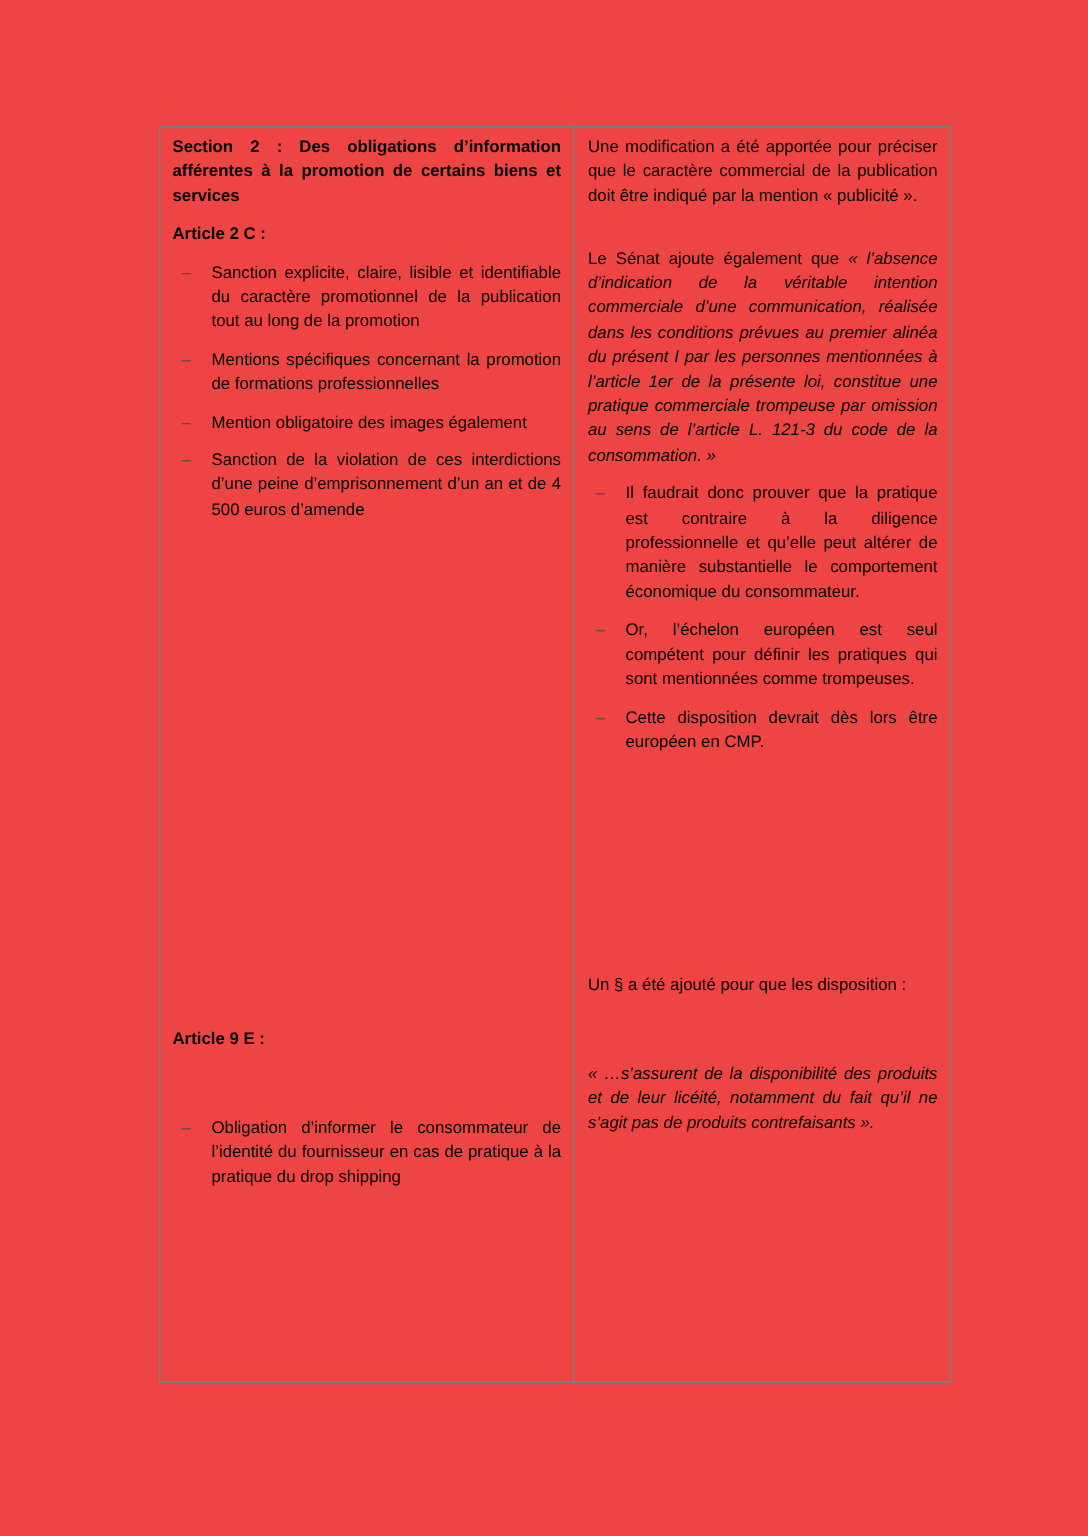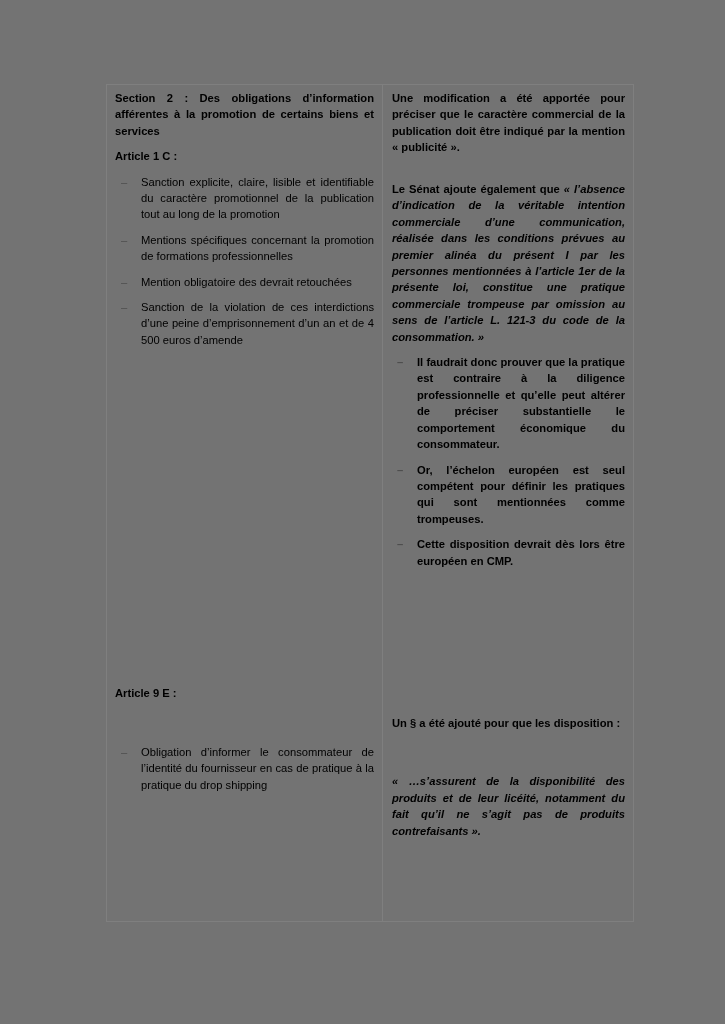--- a/index.html
+++ b/index.html
@@ -13,38 +13,38 @@
     font-family: "Liberation Sans", sans-serif;
     color: #000000;
     position: relative;
     overflow: hidden;
   }
   .page {
     position: absolute;
     left: 0; top: 0;
     width: 725px;
     height: 1024px;
-    background: #737373;
+    background: #ef4444;
   }
   .doc-table {
     position: absolute;
     left: 106px;
     top: 84px;
     width: 525px;
     height: 838px;
     border-collapse: collapse;
     table-layout: fixed;
   }
   .doc-table td {
     border: 1px solid #7f7f7f;
     vertical-align: top;
     padding: 0;
   }
   .col-left { width: 275px; }
-  .col-right { width: 250px; font-weight: bold; }
+  .col-right { width: 250px; }
 
   .cell-inner {
     padding: 5px 8px 6px 8px;
   }
   .cell-inner-right {
     padding: 5px 8px 6px 9px;
   }
 
   p {
     margin: 0;
@@ -113,27 +113,27 @@
 
   <table class="doc-table">
     <tbody>
       <tr>
 
         <td class="col-left">
           <div class="cell-inner">
 
             <p class="heading">Section 2 : Des obligations d’information afférentes à la promotion de certains biens et services</p>
 
-            <p class="heading-sub">Article 1 C :</p>
+            <p class="heading-sub">Article 2 C :</p>
 
             <p class="bullet">Sanction explicite, claire, lisible et identifiable du caractère promotionnel de la publication tout au long de la promotion</p>
 
             <p class="bullet">Mentions spécifiques concernant la promotion de formations professionnelles</p>
 
-            <p class="bullet">Mention obligatoire des devrait retouchées</p>
+            <p class="bullet">Mention obligatoire des images également</p>
 
             <p class="bullet">Sanction de la violation de ces interdictions d’une peine d’emprisonnement d’un an et de 4 500 euros d’amende</p>
 
             <div style="height:328px"></div>
 
             <p class="heading-sub">Article 9 E :</p>
 
             <p class="bullet last">Obligation d’informer le consommateur de l’identité du fournisseur en cas de pratique à la pratique du drop shipping</p>
 
           </div>
@@ -141,21 +141,21 @@
 
         <td class="col-right">
           <div class="cell-inner-right">
 
             <p class="para">Une modification a été apportée pour préciser que le caractère commercial de la publication doit être indiqué par la mention « publicité ».</p>
 
             <div class="spacer-para"></div>
 
             <p class="para"><span>Le Sénat ajoute également que </span><span class="quote-ital">« l’absence d’indication de la véritable intention commerciale d’une communication, réalisée dans les conditions prévues au premier alinéa du présent I par les personnes mentionnées à l’article 1er de la présente loi, constitue une pratique commerciale trompeuse par omission au sens de l’article L. 121-3 du code de la consommation. »</span></p>
 
-            <p class="bullet bullet-right">Il faudrait donc prouver que la pratique est contraire à la diligence professionnelle et qu’elle peut altérer de préciser substantielle le comportement économique du consommateur.</p>
+            <p class="bullet bullet-right">Il faudrait donc prouver que la pratique est contraire à la diligence professionnelle et qu’elle peut altérer de manière substantielle le comportement économique du consommateur.</p>
 
             <p class="bullet bullet-right">Or, l’échelon européen est seul compétent pour définir les pratiques qui sont mentionnées comme trompeuses.</p>
 
             <p class="bullet bullet-right">Cette disposition devrait dès lors être européen en CMP.</p>
 
             <div style="height:137px"></div>
 
             <p class="para">Un § a été ajouté pour que les disposition :</p>
 
             <p class="para quote-ital last">« …s’assurent de la disponibilité des produits et de leur licéité, notamment du fait qu’il ne s’agit pas de produits contrefaisants ».</p>

